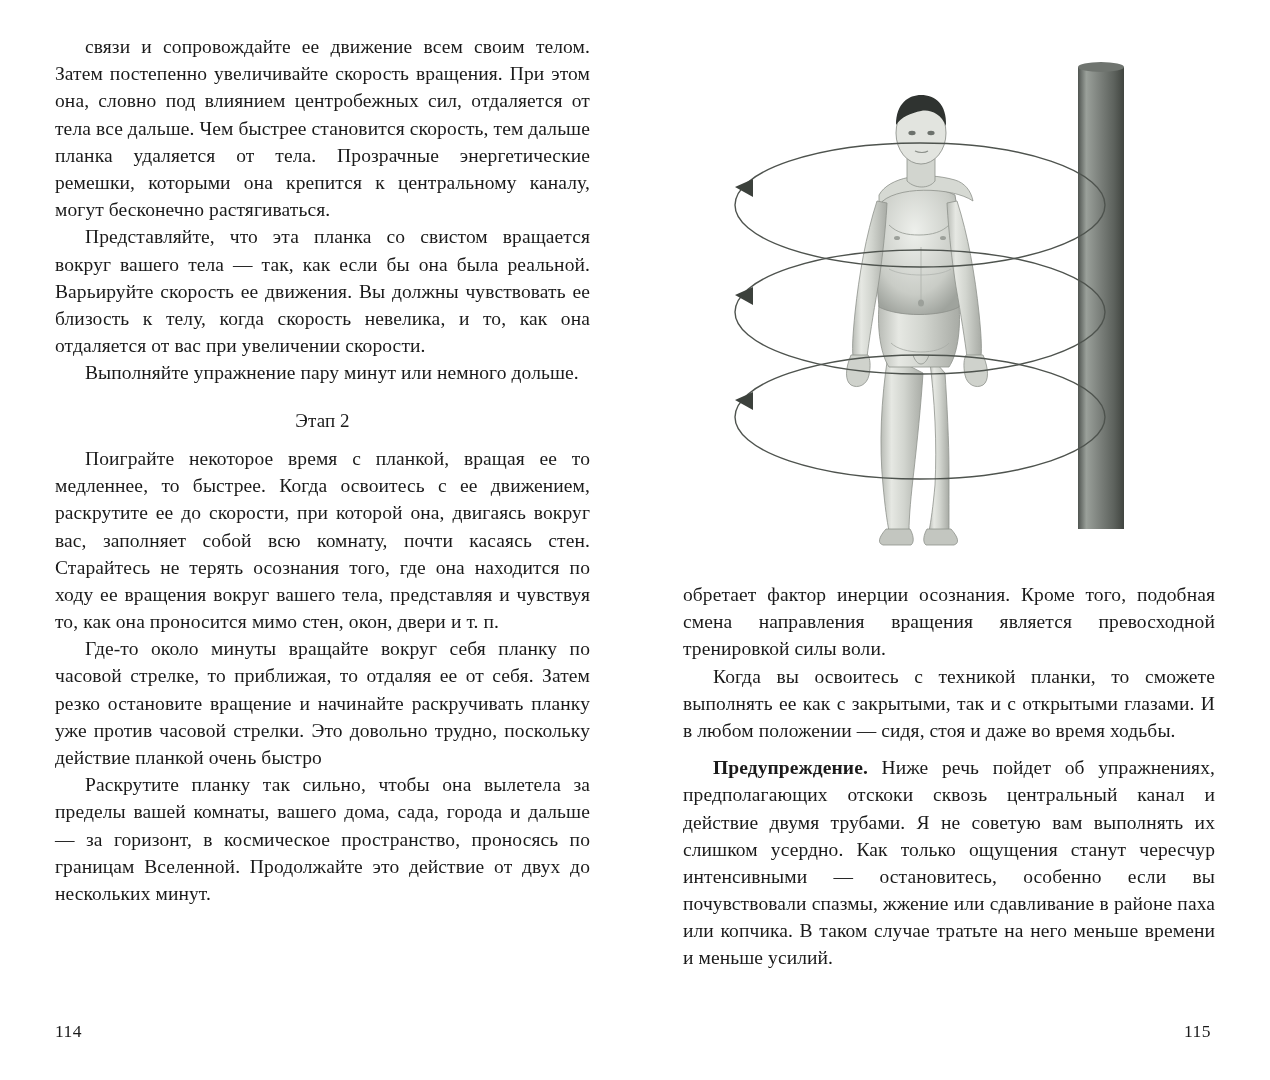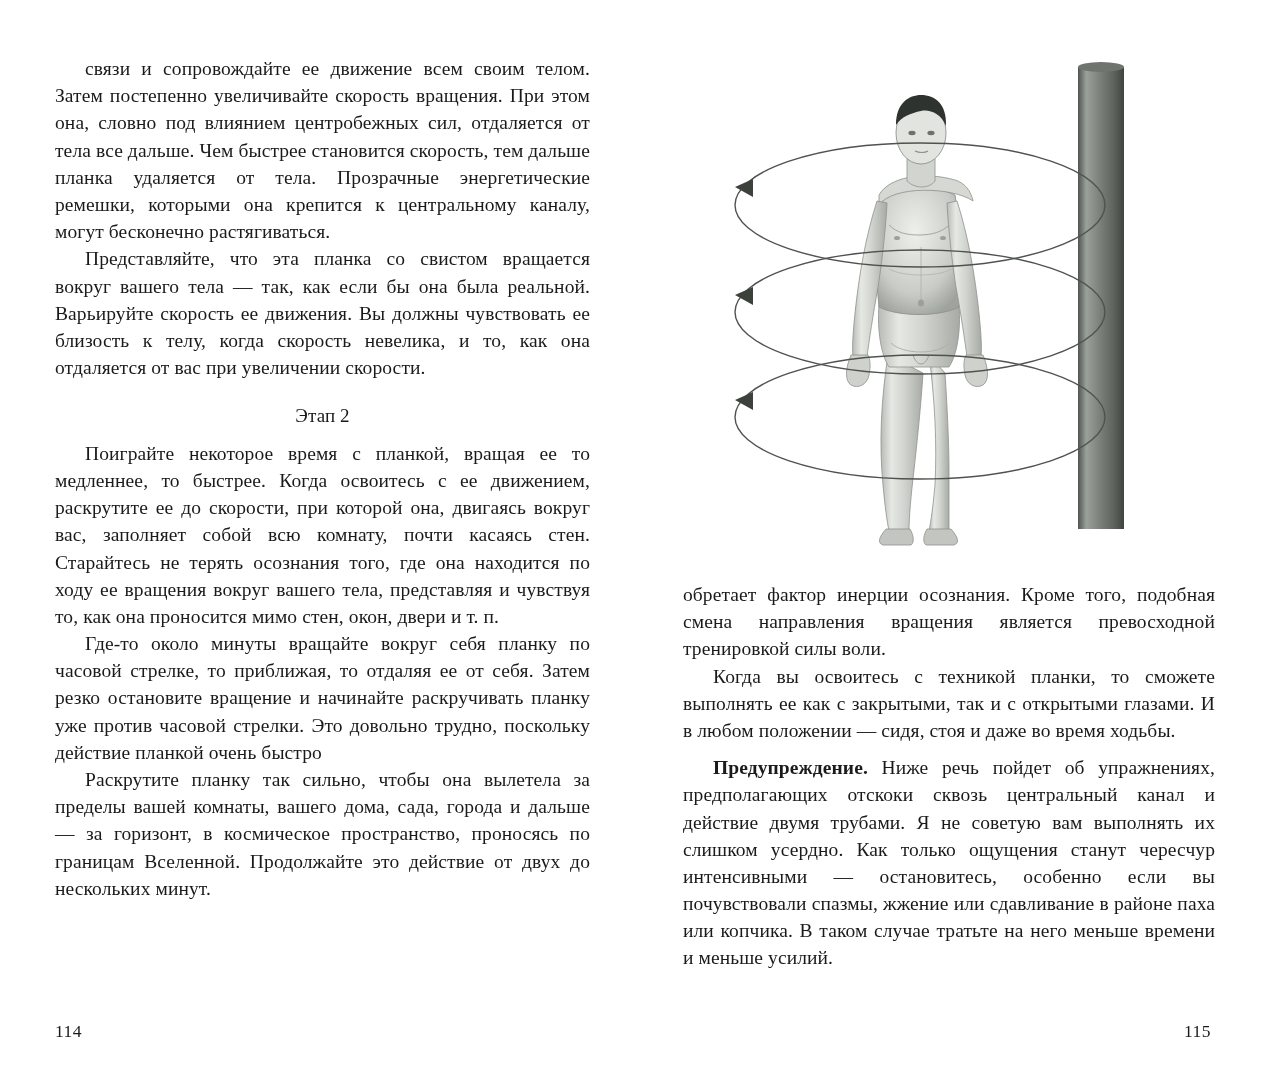--- a/index.html
+++ b/index.html
@@ -22,21 +22,21 @@
   }
   .page {
     position: absolute;
     top: 0;
     height: 1080px;
     box-sizing: border-box;
   }
   .page-left {
     left: 0;
     width: 635px;
-    padding: 55px 45px 0 55px;
+    padding: 33px 45px 0 55px;
   }
   .page-right {
     left: 635px;
     width: 635px;
     padding: 55px 55px 0 48px;
   }
   p {
     margin: 0;
     font-size: 19.5px;
     line-height: 1.395;
@@ -75,20 +75,21 @@
   strong.warn { font-weight: bold; }
 </style>
 </head>
 <body>
 
 <div class="spread">
 
   <div class="page page-left">
     <p>связи и сопровождайте ее движение всем своим телом. Затем постепенно увеличивайте скорость вращения. При этом она, словно под влиянием центробежных сил, отдаляется от тела все дальше. Чем быстрее становится скорость, тем дальше планка удаляется от тела. Прозрачные энергетические ремешки, которыми она крепится к центральному каналу, могут бесконечно растягиваться.</p>
     <p>Представляйте, что эта планка со свистом вращается вокруг вашего тела — так, как если бы она была реальной. Варьируйте скорость ее движения. Вы должны чувствовать ее близость к телу, когда скорость невелика, и то, как она отдаляется от вас при увеличении скорости.</p>
+    <p>Выполняйте упражнение пару минут или немного дольше.</p>
 
     <p class="subhead">Этап 2</p>
 
     <p>Поиграйте некоторое время с планкой, вращая ее то медленнее, то быстрее. Когда освоитесь с ее движением, раскрутите ее до скорости, при которой она, двигаясь вокруг вас, заполняет собой всю комнату, почти касаясь стен. Старайтесь не терять осознания того, где она находится по ходу ее вращения вокруг вашего тела, представляя и чувствуя то, как она проносится мимо стен, окон, двери и т. п.</p>
     <p>Где-то около минуты вращайте вокруг себя планку по часовой стрелке, то приближая, то отдаляя ее от себя. Затем резко остановите вращение и начинайте раскручивать планку уже против часовой стрелки. Это довольно трудно, поскольку действие планкой очень быстро</p>
     <p>Раскрутите планку так сильно, чтобы она вылетела за пределы вашей комнаты, вашего дома, сада, города и дальше — за горизонт, в космическое пространство, проносясь по границам Вселенной. Продолжайте это действие от двух до нескольких минут.</p>
 
     <div class="folio folio-left">114</div>
   </div>
 

